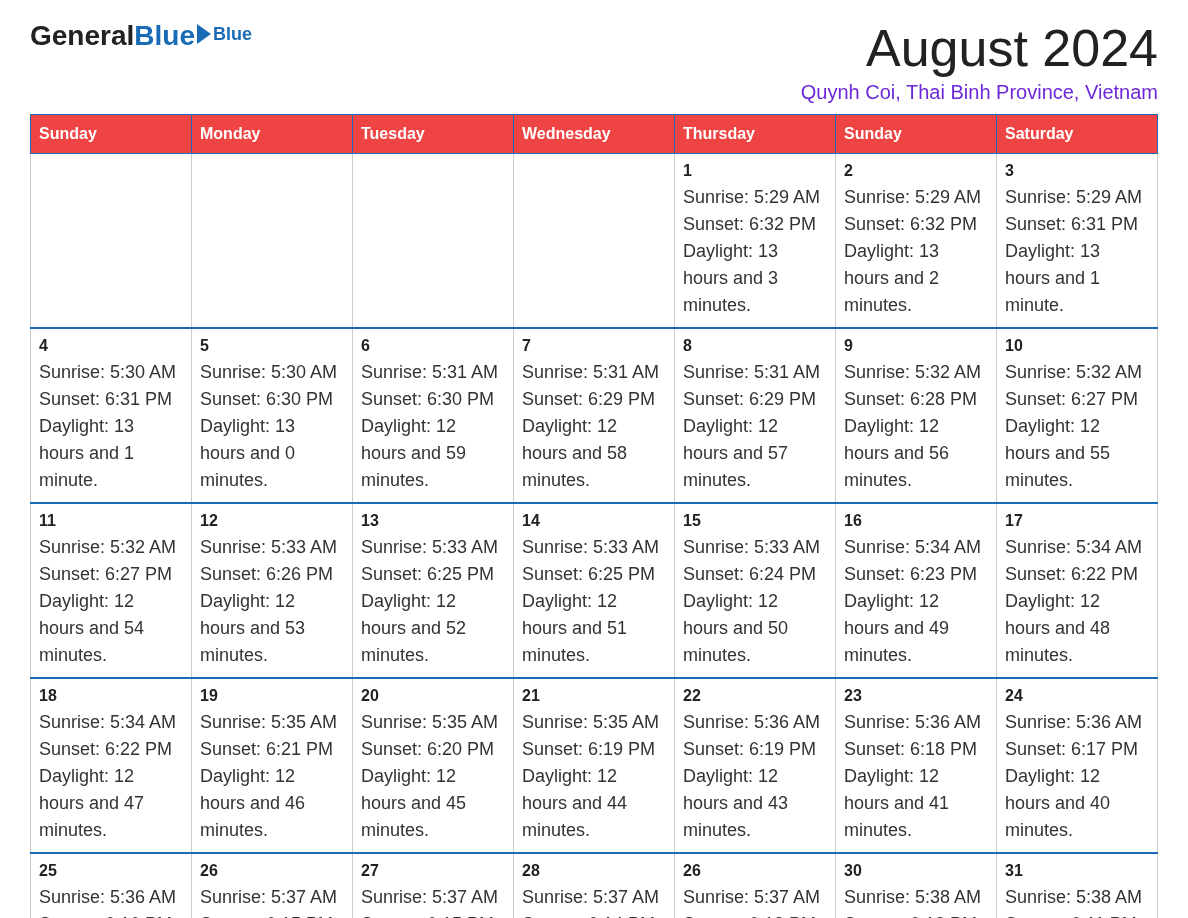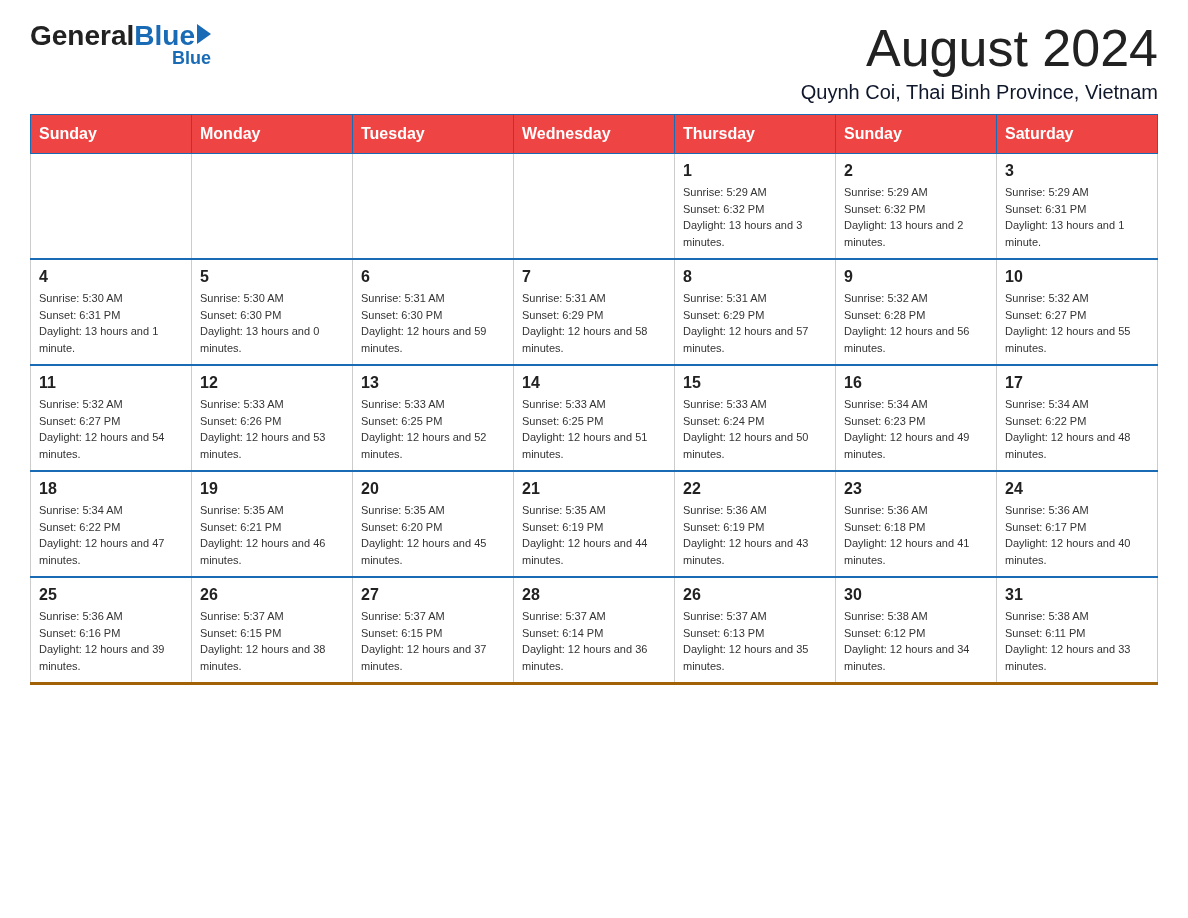--- a/index.html
+++ b/index.html
@@ -12,22 +12,22 @@
       padding: 20px 30px;
     }
     .header-area {
       display: flex;
       justify-content: space-between;
       align-items: flex-start;
       margin-bottom: 10px;
     }
     .logo-area {
       display: flex;
-      flex-direction: column;
-      align-items: flex-end;
+      flex-direction: row;
+      align-items: center;
     }
     .logo-text {
       display: flex;
       align-items: center;
       font-size: 28px;
       font-weight: bold;
       color: #222;
     }
     .logo-text .blue-part {
       color: #1a6bb5;
@@ -52,21 +52,21 @@
       text-align: right;
     }
     .main-title {
       font-size: 52px;
       font-weight: normal;
       color: #222;
       line-height: 1.1;
     }
     .subtitle {
       font-size: 20px;
-      color: #0f172a;
+      color: #6d28d9;
       margin-top: 4px;
     }
     .calendar-table {
       width: 100%;
       border-collapse: collapse;
       margin-top: 8px;
     }
     .calendar-table th {
       background: #ef4444;
       color: #fff;
@@ -92,21 +92,21 @@
       border-left: 1px solid #ccc;
     }
     .day-number {
       font-size: 16px;
       font-weight: bold;
       color: #222;
       display: block;
       margin-bottom: 4px;
     }
     .day-info {
-      font-size: 11px;
+      font-size: 18px;
       color: #333;
       line-height: 1.5;
     }
     .empty-cell {
       background: #fff;
     }
     .calendar-table tbody tr:last-child td {
       border-bottom: 3px solid #a16207;
     }
   </style>

